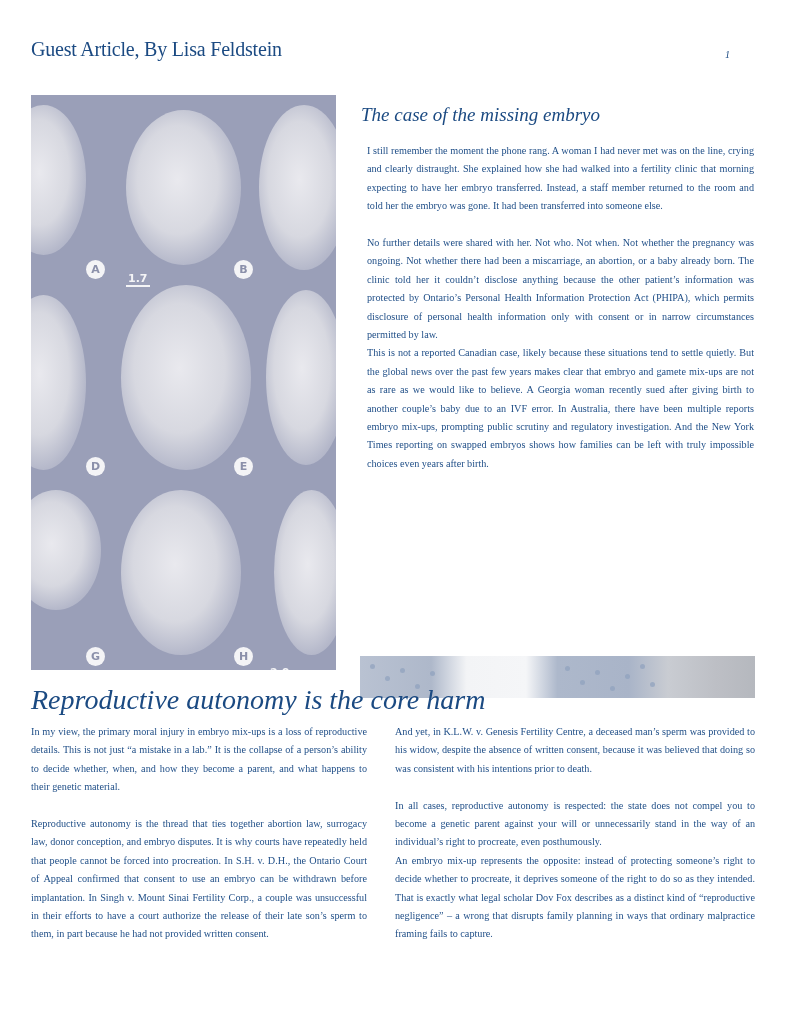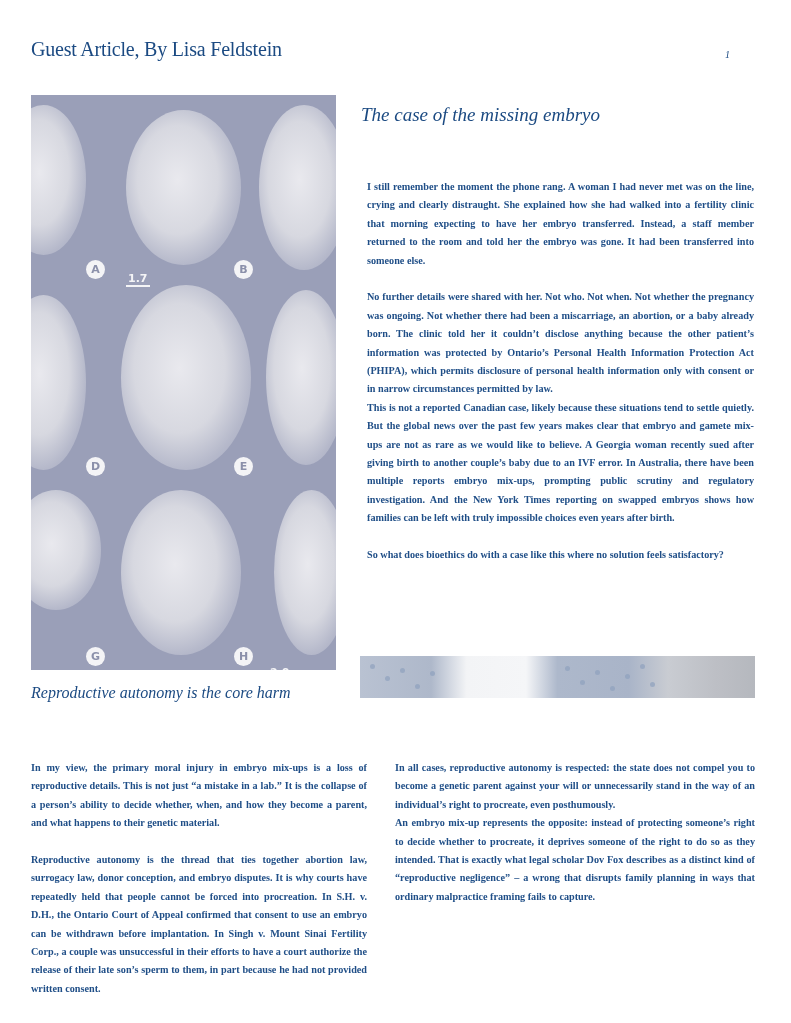--- a/index.html
+++ b/index.html
@@ -10,21 +10,21 @@
   .page-num { position:absolute; left:725px; top:49px; font-size:10px; font-style:italic; color:#1b4a82; }
   .embryo-image { position:absolute; left:31px; top:95px; width:305px; height:575px; background:#9a9fb8; overflow:hidden; }
   .embryo-blob { position:absolute; border-radius:50%; background:radial-gradient(ellipse at 45% 45%, #e9e9ee 0%, #d7d8e0 45%, rgba(200,202,215,0.6) 70%, rgba(154,159,184,0) 100%); }
   .embryo-label { position:absolute; width:19px; height:19px; border-radius:50%; background:#f4f4f6; color:#8b90aa;
                   font-family:"DejaVu Sans", sans-serif; font-weight:bold; font-size:11px; line-height:19px; text-align:center; }
   .scale-label { position:absolute; color:#f4f4f6; font-family:"DejaVu Sans", sans-serif; font-size:11px; font-weight:bold;
                  border-bottom:2px solid #f4f4f6; padding:0 2px; line-height:12px; }
   .section-heading { position:absolute; margin:0; font-style:italic; font-weight:normal; color:#1b4a82;
                      font-family:"Liberation Serif", serif; font-size:19px; }
   .body-text { position:absolute; font-size:10.2px; line-height:18.4px; text-align:justify; color:#1f4e87;
-               font-family:"Liberation Serif", serif; font-weight:bold;margin-top:36px; }
+               font-family:"Liberation Serif", serif; font-weight:normal; }
   .body-text p { margin:0 0 18.4px 0; }
   .body-text p.tight { margin-bottom:0; }
   .tissue-image { position:absolute; left:360px; top:656px; width:395px; height:42px; overflow:hidden;
                   background:linear-gradient(90deg, #b9c2d2 0%, #aeb8ca 18%, #f3f4f6 27%, #f5f6f8 42%, #adb8cb 50%, #a9b4c8 68%, #c9ccd2 78%, #bdbfc5 90%, #b5b8be 100%); }
   .tissue-dot { position:absolute; width:5px; height:5px; border-radius:50%; background:#8ea1bd; opacity:.7; }
 </style>
 </head>
 <body>
 
 <h1 class="page-title">Guest Article, By Lisa Feldstein</h1>
@@ -49,39 +49,39 @@
   <div class="embryo-label" style="left:55px;top:552px;">G</div>
   <div class="embryo-label" style="left:203px;top:552px;">H</div>
   <div class="scale-label" style="left:237px;top:572px;">2.0</div>
 </div>
 
 <h2 class="section-heading" style="left:361px;top:94px;margin-top:10px;">The case of the missing embryo</h2>
 <div class="body-text" style="left:367px;top:142px;width:387px;">
   <p>I still remember the moment the phone rang. A woman I had never met was on the line, crying and clearly distraught. She explained how she had walked into a fertility clinic that morning expecting to have her embryo transferred. Instead, a staff member returned to the room and told her the embryo was gone. It had been transferred into someone else.</p>
   <p class="tight">No further details were shared with her. Not who. Not when. Not whether the pregnancy was ongoing. Not whether there had been a miscarriage, an abortion, or a baby already born. The clinic told her it couldn’t disclose anything because the other patient’s information was protected by Ontario’s Personal Health Information Protection Act (PHIPA), which permits disclosure of personal health information only with consent or in narrow circumstances permitted by law.</p>
   <p>This is not a reported Canadian case, likely because these situations tend to settle quietly. But the global news over the past few years makes clear that embryo and gamete mix-ups are not as rare as we would like to believe. A Georgia woman recently sued after giving birth to another couple’s baby due to an IVF error. In Australia, there have been multiple reports embryo mix-ups, prompting public scrutiny and regulatory investigation. And the New York Times reporting on swapped embryos shows how families can be left with truly impossible choices even years after birth.</p>
-  <p>So what does bioethics do with a case like this where no solution feels satisfactory?</p>
 </div>
 
 <div class="tissue-image">
   <div class="tissue-dot" style="left:10px;top:8px;"></div>
   <div class="tissue-dot" style="left:25px;top:20px;"></div>
   <div class="tissue-dot" style="left:40px;top:12px;"></div>
   <div class="tissue-dot" style="left:55px;top:28px;"></div>
   <div class="tissue-dot" style="left:70px;top:15px;"></div>
   <div class="tissue-dot" style="left:205px;top:10px;"></div>
   <div class="tissue-dot" style="left:220px;top:24px;"></div>
   <div class="tissue-dot" style="left:235px;top:14px;"></div>
   <div class="tissue-dot" style="left:250px;top:30px;"></div>
   <div class="tissue-dot" style="left:265px;top:18px;"></div>
   <div class="tissue-dot" style="left:280px;top:8px;"></div>
   <div class="tissue-dot" style="left:290px;top:26px;"></div>
 </div>
 
-<h2 class="section-heading" style="left:31px;top:684px;font-size:16px;">Reproductive autonomy is the core harm</h2>
+<h2 class="section-heading" style="left:31px;top:684px;font-size:28px;">Reproductive autonomy is the core harm</h2>
 <div class="body-text" style="left:31px;top:723px;width:336px;">
   <p>In my view, the primary moral injury in embryo mix-ups is a loss of reproductive details. This is not just “a mistake in a lab.” It is the collapse of a person’s ability to decide whether, when, and how they become a parent, and what happens to their genetic material.</p>
   <p>Reproductive autonomy is the thread that ties together abortion law, surrogacy law, donor conception, and embryo disputes. It is why courts have repeatedly held that people cannot be forced into procreation. In S.H. v. D.H., the Ontario Court of Appeal confirmed that consent to use an embryo can be withdrawn before implantation. In Singh v. Mount Sinai Fertility Corp., a couple was unsuccessful in their efforts to have a court authorize the release of their late son’s sperm to them, in part because he had not provided written consent.</p>
 </div>
 <div class="body-text" style="left:395px;top:723px;width:360px;">
+  <p>And yet, in K.L.W. v. Genesis Fertility Centre, a deceased man’s sperm was provided to his widow, despite the absence of written consent, because it was believed that doing so was consistent with his intentions prior to death.</p>
   <p class="tight">In all cases, reproductive autonomy is respected: the state does not compel you to become a genetic parent against your will or unnecessarily stand in the way of an individual’s right to procreate, even posthumously.</p>
   <p>An embryo mix-up represents the opposite: instead of protecting someone’s right to decide whether to procreate, it deprives someone of the right to do so as they intended. That is exactly what legal scholar Dov Fox describes as a distinct kind of “reproductive negligence” – a wrong that disrupts family planning in ways that ordinary malpractice framing fails to capture.</p>
 </div>
 
 </body></html>

